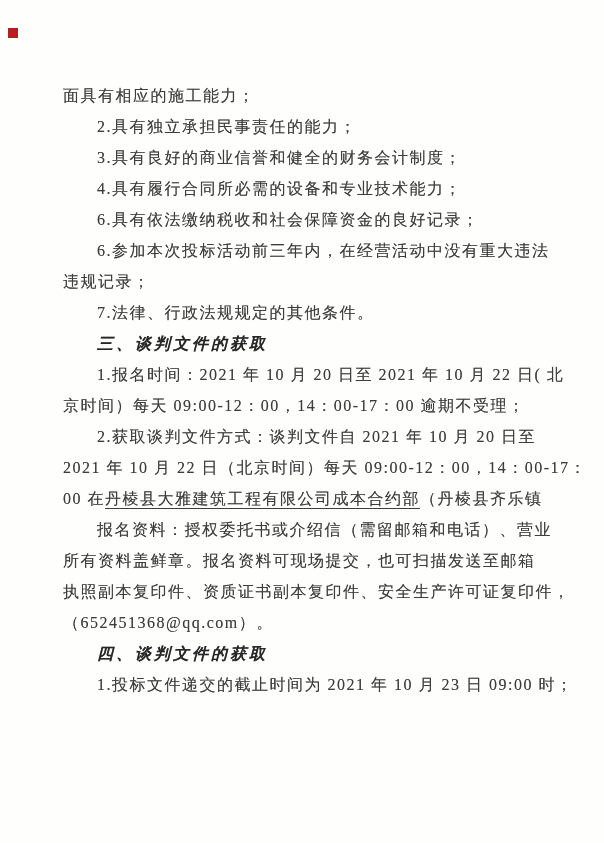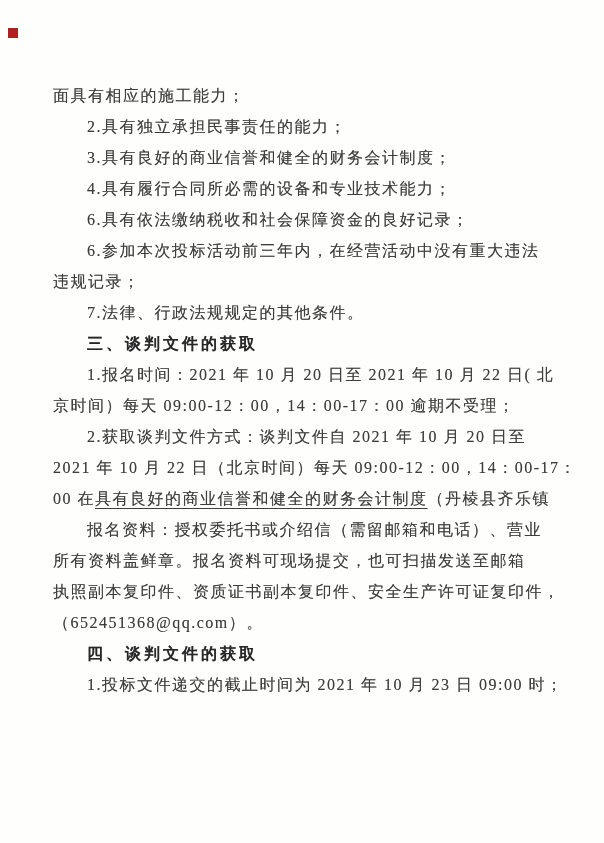--- a/index.html
+++ b/index.html
@@ -12,33 +12,34 @@
   }
   .page{
     position:absolute;inset:0;
     background:#fefefd;
   }
   .red-mark{
     position:absolute;left:8px;top:28px;
     width:10px;height:10px;
   }
   .content{
-    position:absolute;left:53px;top:80px;width:482px;
+    position:absolute;left:63px;top:80px;width:482px;
     font-size:16px;line-height:31px;
     color:#3d3d3d;
     letter-spacing:1.5px;
     text-shadow:0 0 0.5px rgba(80,80,80,0.55);
   }
   .line{white-space:nowrap;}
   .indent{padding-left:34px;}
   .heading{
     font-weight:bold;
     font-family:"Liberation Sans","DejaVu Sans",sans-serif;
     color:#272727;
     letter-spacing:3px;
+    font-style:italic;
   }
   .u{
     text-decoration:underline;
     text-underline-offset:4px;
   }
 </style>
 </head>
 <body>
 
 <div class="page" style="background: rgb(254, 254, 253);">
@@ -57,21 +58,21 @@
     <div class="line indent">7.法律、行政法规规定的其他条件。</div>
 
     <div class="line indent heading">三、谈判文件的获取</div>
 
     <div class="line indent">1.报名时间：2021 年 10 月 20 日至 2021 年 10 月 22 日( 北</div>
     <div class="line">京时间）每天 09:00-12：00，14：00-17：00 逾期不受理；</div>
     <div class="line indent">2.获取谈判文件方式：谈判文件自 2021 年 10 月 20 日至</div>
     <div class="line">2021 年 10 月 22 日（北京时间）每天 09:00-12：00，14：00-17：</div>
 
     <div class="line">
-      <span>00 在</span><span class="u">具有良好的商业信誉和健全的财务会计制度</span><span>（丹棱县齐乐镇</span>
+      <span>00 在</span><span class="u">丹棱县大雅建筑工程有限公司成本合约部</span><span>（丹棱县齐乐镇</span>
     </div>
 
     <div class="line indent">报名资料：授权委托书或介绍信（需留邮箱和电话）、营业</div>
     <div class="line">所有资料盖鲜章。报名资料可现场提交，也可扫描发送至邮箱</div>
     <div class="line">执照副本复印件、资质证书副本复印件、安全生产许可证复印件，</div>
     <div class="line">（652451368@qq.com）。</div>
 
     <div class="line indent heading">四、谈判文件的获取</div>
 
     <div class="line indent">1.投标文件递交的截止时间为 2021 年 10 月 23 日 09:00 时；</div>

